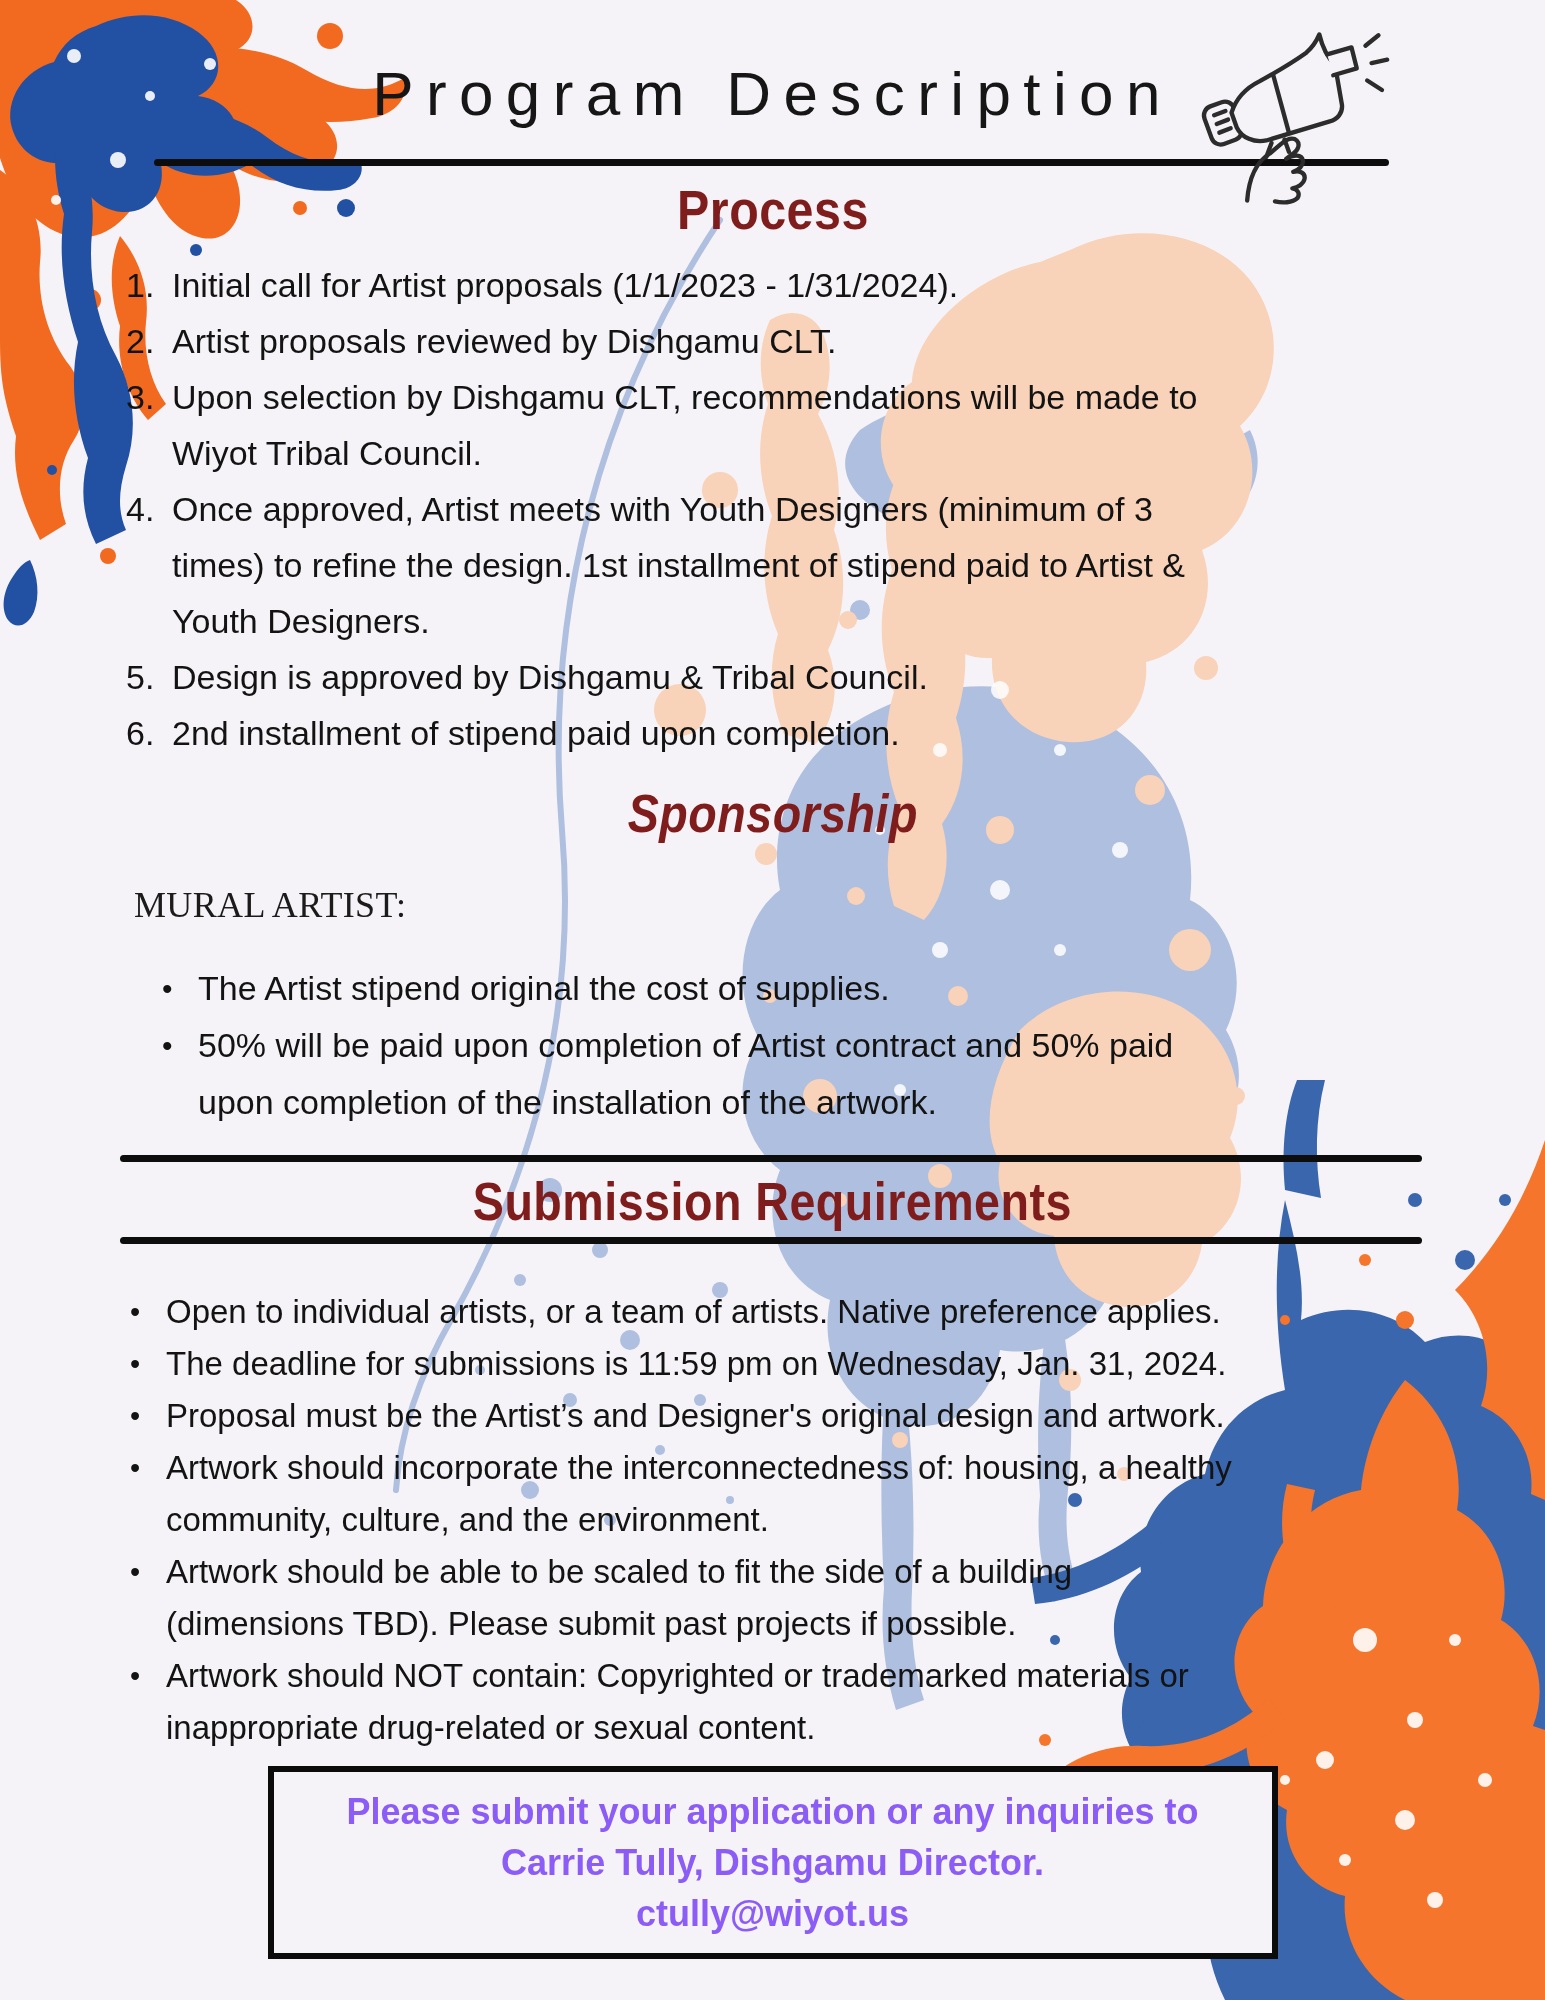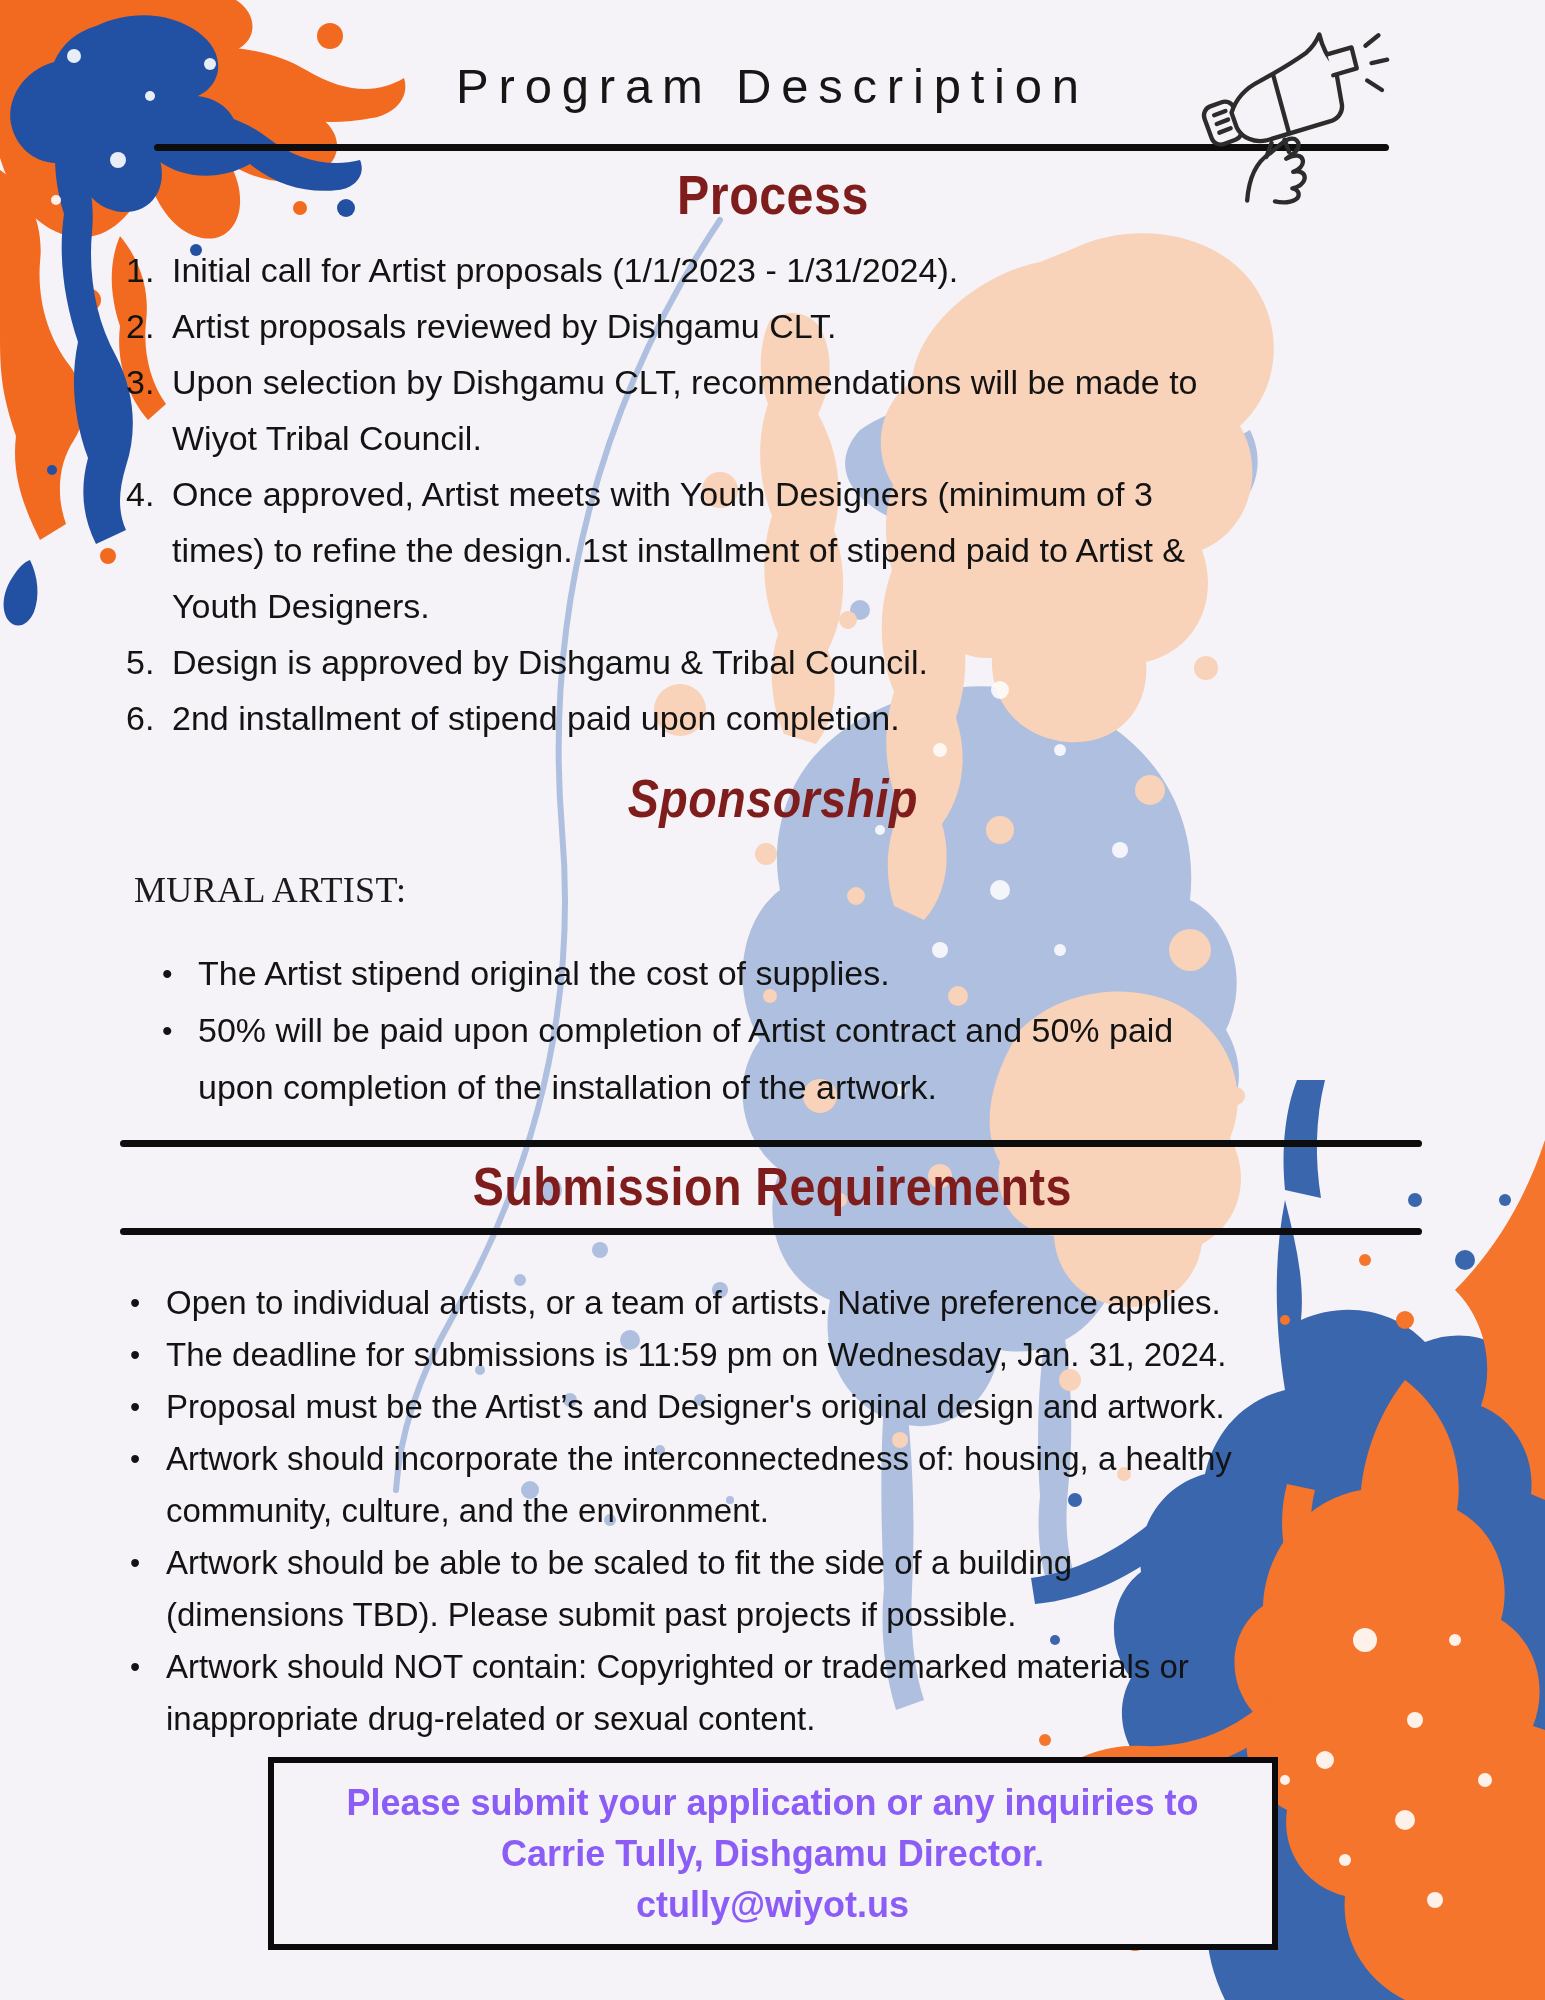--- a/index.html
+++ b/index.html
@@ -11,37 +11,37 @@
   }
   .decor{position:absolute;z-index:1;pointer-events:none;}
   #splat-tl{left:0;top:0;}
   #splat-center{left:300px;top:190px;}
   #splat-br{right:0;bottom:0;}
 
   .content{position:relative;z-index:2;padding:58px 120px 0 120px;}
 
   .title-row{position:relative;text-align:center;}
   .page-title{
-    font-size:49px;font-weight:400;letter-spacing:0.20em;
+    font-size:62px;font-weight:400;letter-spacing:0.20em;
     color:#161616;white-space:nowrap;
   }
   .mega-icon{position:absolute;right:30px;top:-36px;width:200px;height:190px;}
 
   .rule{background:#0d0d0d;height:7px;border-radius:4px;}
   .rule-top{width:1235px;margin:30px 0 0 34px;}
   .rule-wide{width:1302px;margin-left:0;}
 
   .h-section{
     text-align:center;font-weight:700;color:#7f1d1d;
     letter-spacing:0.01em;
   }
   .condense{display:inline-block;transform:scaleX(0.88);transform-origin:center;white-space:nowrap;}
   .h-process{font-size:55px;margin-top:12px;}
   .h-sponsor{font-size:53px;margin-top:22px;font-style:italic;}
-  .h-submit{font-size:53px;margin-top:9px;margin-bottom:11px;}
+  .h-submit{font-size:53px;margin-top:9px;margin-bottom:5px;}
 
   .olist{margin-top:15px;font-size:34px;line-height:56px;color:#131313;}
   .orow{display:flex;align-items:flex-start;}
   .orow .marker{flex:0 0 46px;padding-left:6px;}
   .orow .itxt{flex:1;}
   .itxt .ln{display:block;}
 
   .sponsor-label{margin:40px 0 0 14px;font-size:36px;letter-spacing:0.01em;color:#1b1b1b;font-family:Liberation Serif, serif;}
   .ulist-sponsor{margin-top:34px;font-size:34px;line-height:57px;padding-left:36px;}
   .ulist-sponsor .marker{flex:0 0 36px;font-size:30px;}

